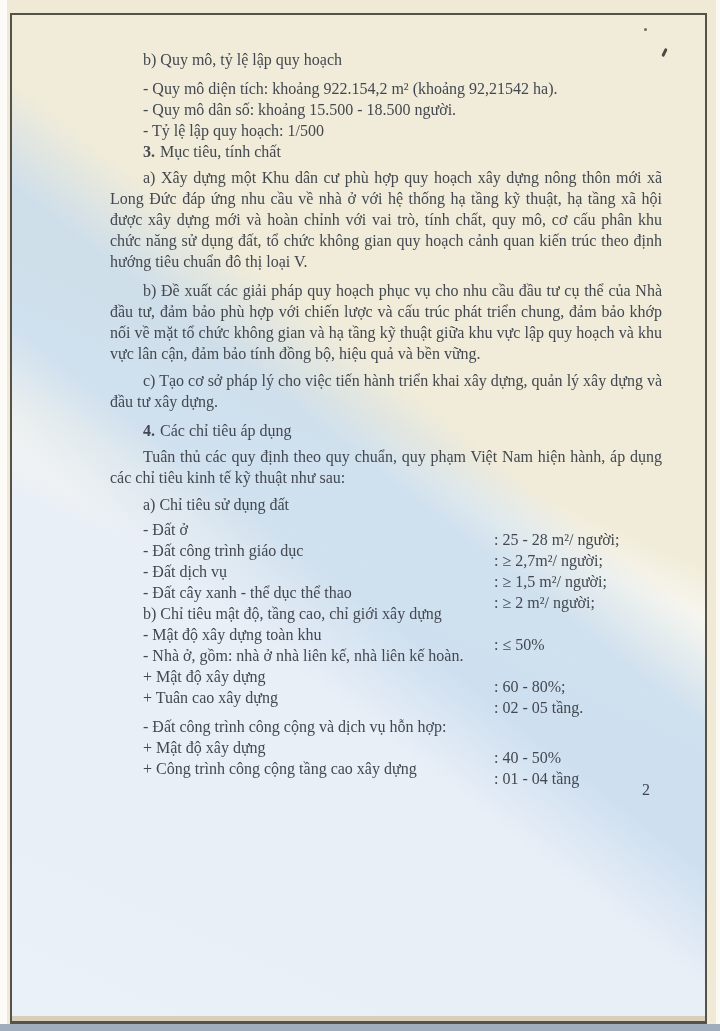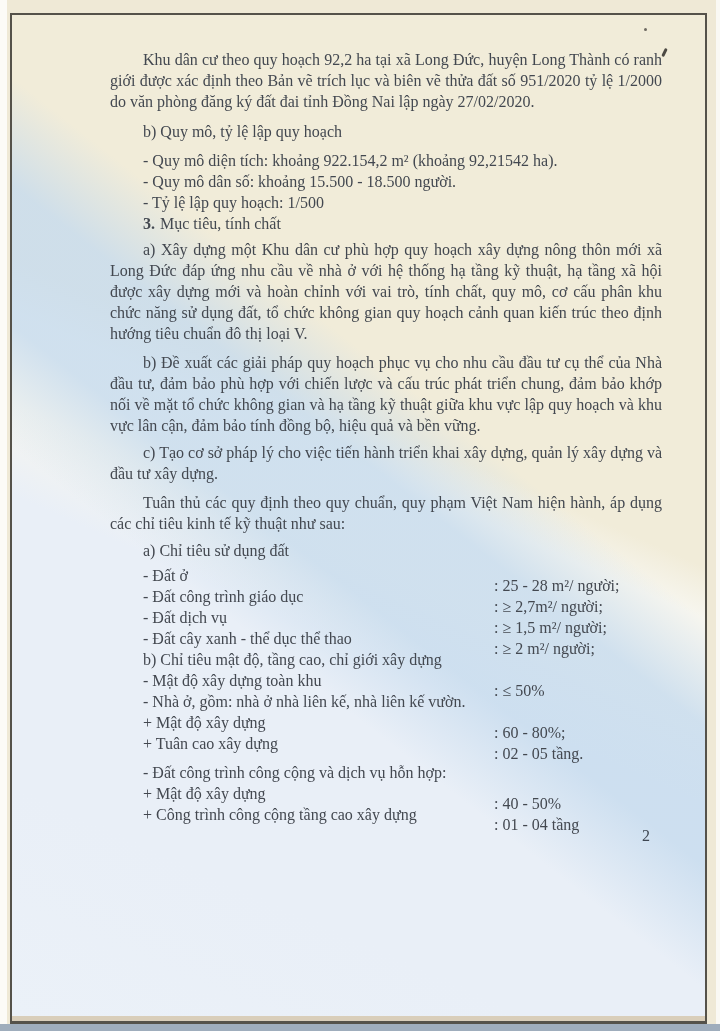--- a/index.html
+++ b/index.html
@@ -48,36 +48,38 @@
 <div class="edge-left"></div>
 <div class="edge-right"></div>
 <div class="strip-blue"></div>
 
 <div class="sheet">
   <div class="speck-dot"></div>
   <div class="speck-tick"></div>
 
   <div class="content">
 
-    <p class="para mb9">Khu dân cư theo quy hoạch 92,2 ha tại xã Long Đức, huyện Long Thành có ranh giới được xác định theo Bản vẽ trích lục và biên vẽ thửa đất số 951/2020 tỷ lệ 1/2000 do văn phòng đăng ký đất đai tỉnh Đồng Nai lập ngày 27/02/2020.</p>
 
     <div class="ind mb8">b) Quy mô, tỷ lệ lập quy hoạch</div>
 
     <div class="ind">- Quy mô diện tích: khoảng 922.154,2 m² (khoảng 92,21542 ha).</div>
     <div class="ind">- Quy mô dân số: khoảng 15.500 - 18.500 người.</div>
     <div class="ind">- Tỷ lệ lập quy hoạch: 1/500</div>
 
     <div class="ind mb5">
       <span class="hnum">3.</span><span>Mục tiêu, tính chất</span>
     </div>
 
     <p class="para mb8">a) Xây dựng một Khu dân cư phù hợp quy hoạch xây dựng nông thôn mới xã Long Đức đáp ứng nhu cầu về nhà ở với hệ thống hạ tầng kỹ thuật, hạ tầng xã hội được xây dựng mới và hoàn chỉnh với vai trò, tính chất, quy mô, cơ cấu phân khu chức năng sử dụng đất, tổ chức không gian quy hoạch cảnh quan kiến trúc theo định hướng tiêu chuẩn đô thị loại V.</p>
     <p class="para mb6">b) Đề xuất các giải pháp quy hoạch phục vụ cho nhu cầu đầu tư cụ thể của Nhà đầu tư, đảm bảo phù hợp với chiến lược và cấu trúc phát triển chung, đảm bảo khớp nối về mặt tổ chức không gian và hạ tầng kỹ thuật giữa khu vực lập quy hoạch và khu vực lân cận, đảm bảo tính đồng bộ, hiệu quả và bền vững.</p>
     <p class="para mb8">c) Tạo cơ sở pháp lý cho việc tiến hành triển khai xây dựng, quản lý xây dựng và đầu tư xây dựng.</p>
 
+    <div class="ind mb5">
+      <span class="hnum">4.</span><span>Các chỉ tiêu áp dụng</span>
+    </div>
 
     <p class="para mb6">Tuân thủ các quy định theo quy chuẩn, quy phạm Việt Nam hiện hành, áp dụng các chỉ tiêu kinh tế kỹ thuật như sau:</p>
 
     <div class="ind mb4">a) Chỉ tiêu sử dụng đất</div>
 
     <div class="row">
       <span class="lbl">- Đất ở</span>
       <span class="val">: 25 - 28 m²/ người;</span>
     </div>
     <div class="row">
@@ -93,21 +95,21 @@
       <span class="val">: ≥ 2 m²/ người;</span>
     </div>
 
     <div class="ind mt2">b) Chỉ tiêu mật độ, tầng cao, chỉ giới xây dựng</div>
 
     <div class="row">
       <span class="lbl">- Mật độ xây dựng toàn khu</span>
       <span class="val">: ≤ 50%</span>
     </div>
     <div class="row">
-      <span class="lbl">- Nhà ở, gồm: nhà ở nhà liên kế, nhà liên kế vườn.</span>
+      <span class="lbl">- Nhà ở, gồm: nhà ở nhà liên kế, nhà liên kế hoàn.</span>
       <span class="val"></span>
     </div>
     <div class="row">
       <span class="lbl">+ Mật độ xây dựng</span>
       <span class="val">: 60 - 80%;</span>
     </div>
     <div class="row mb8">
       <span class="lbl">+ Tuân cao xây dựng</span>
       <span class="val">: 02 - 05 tầng.</span>
     </div>

